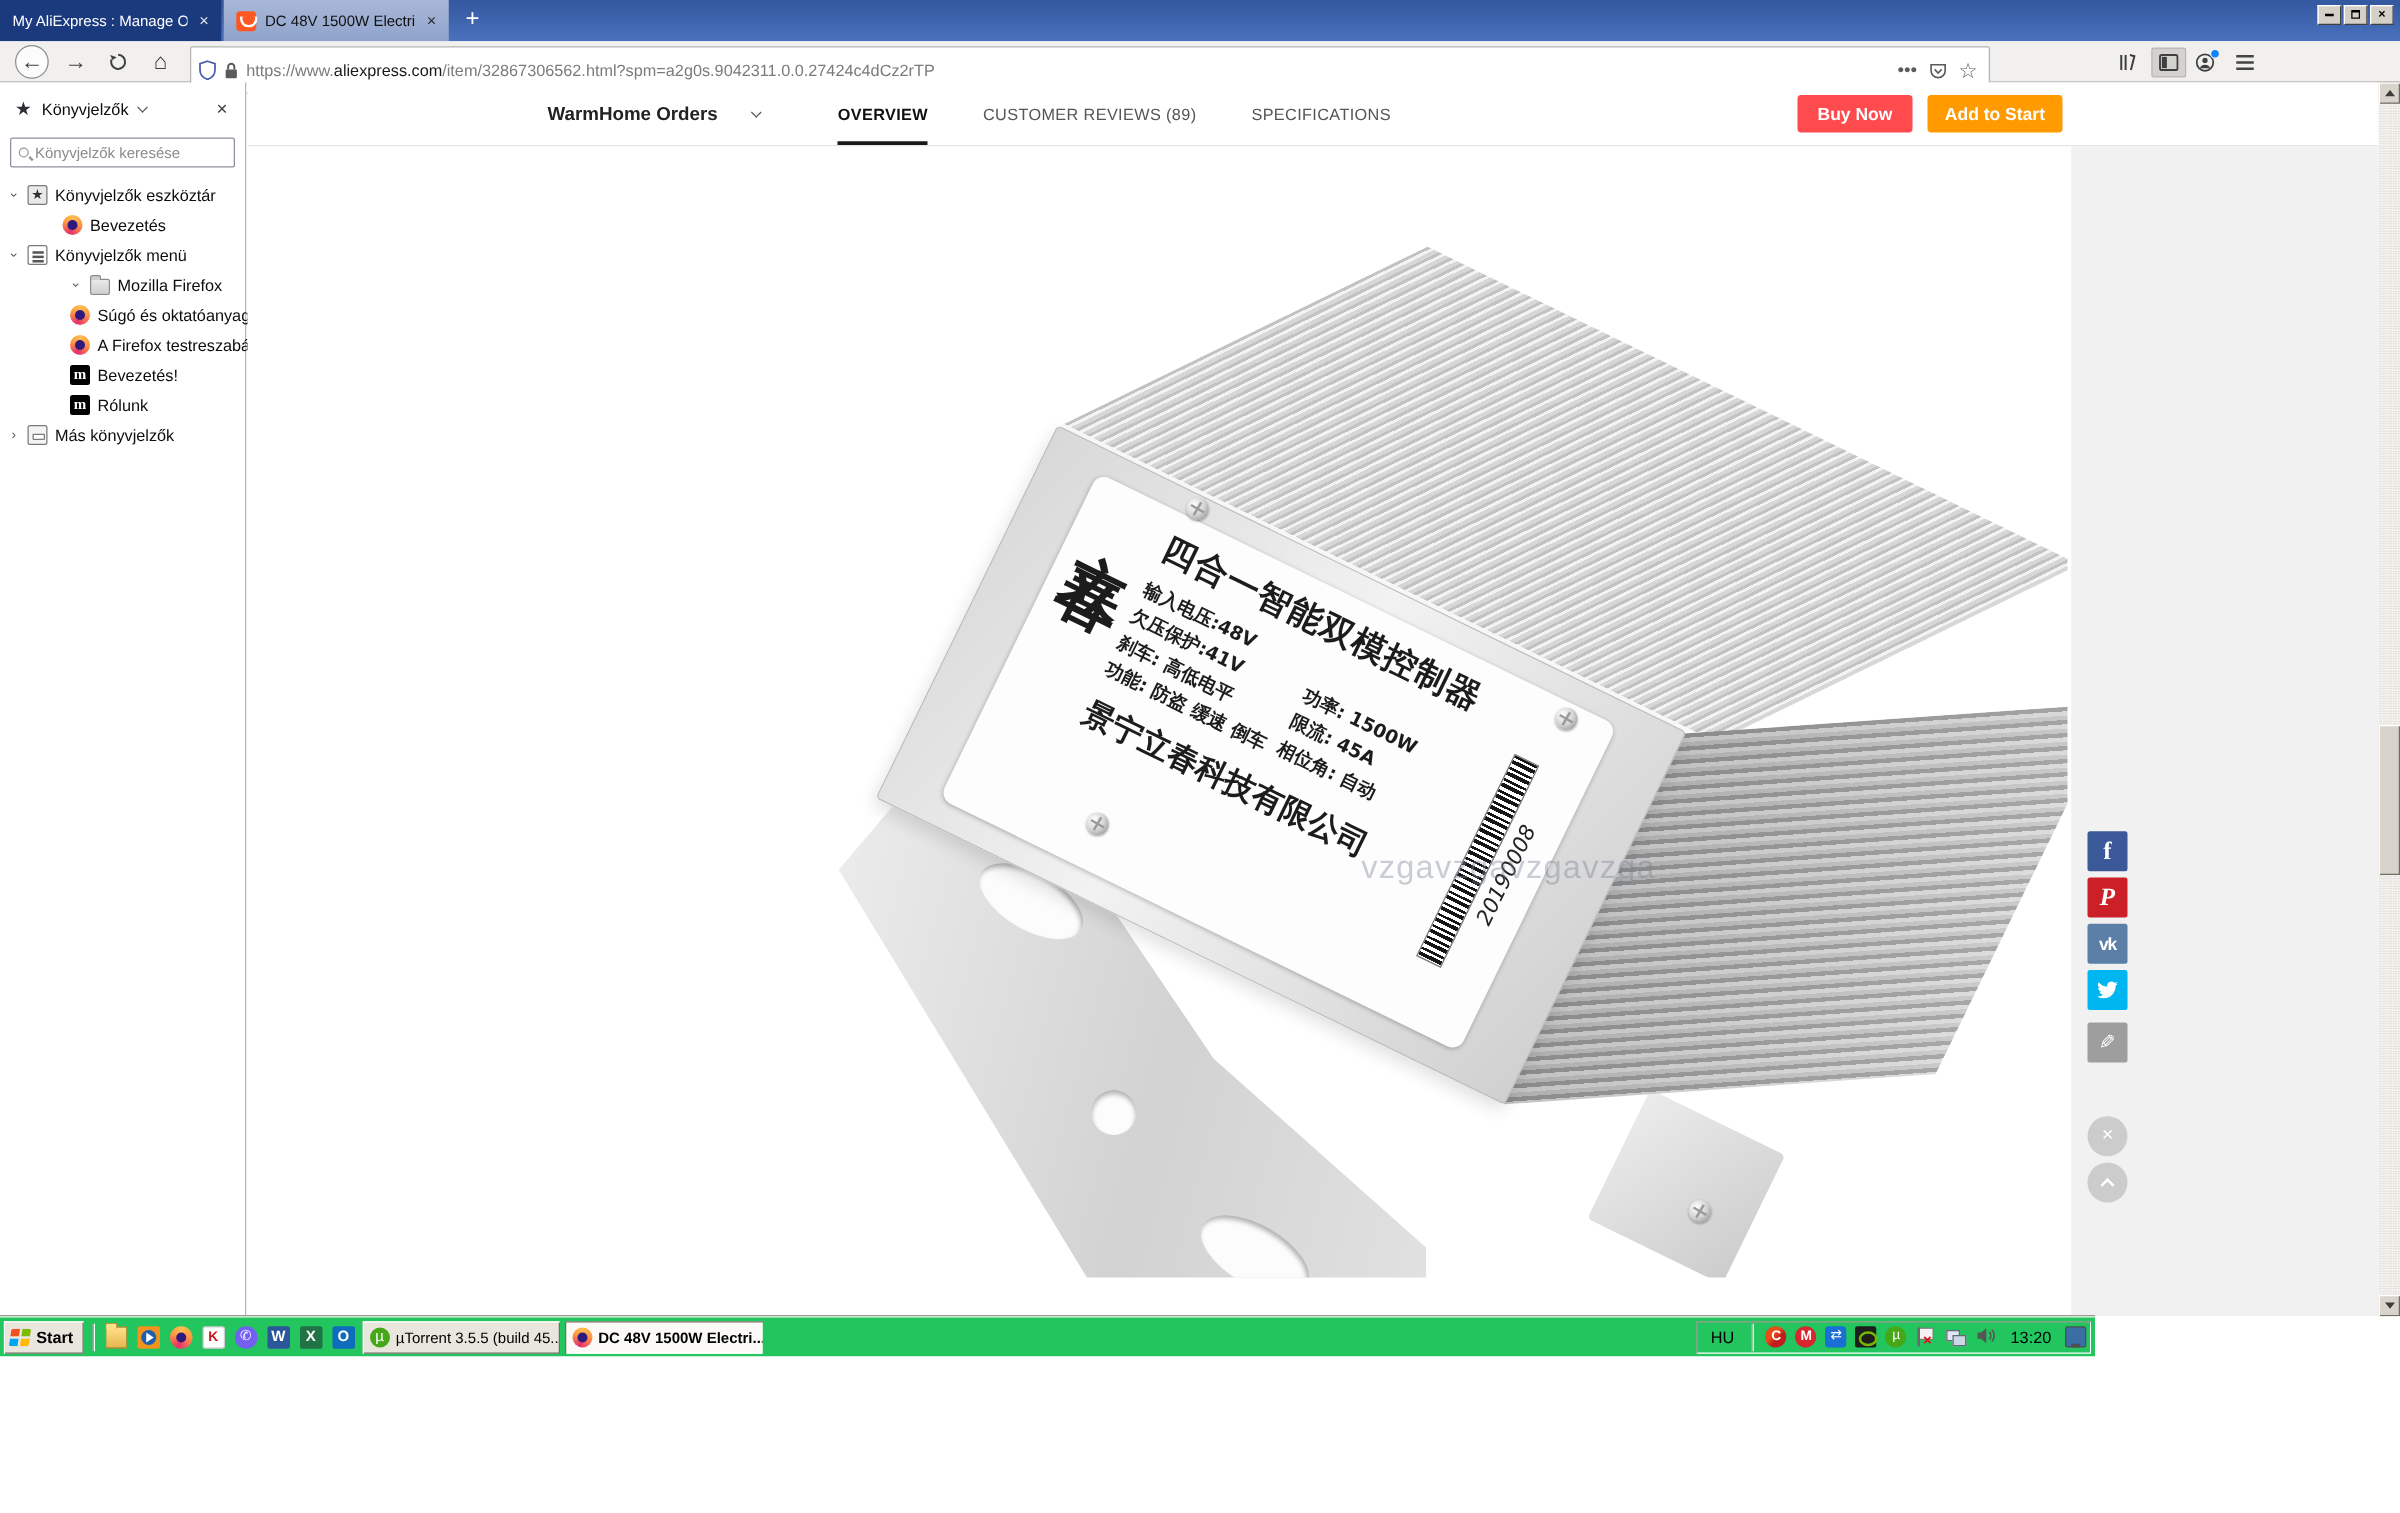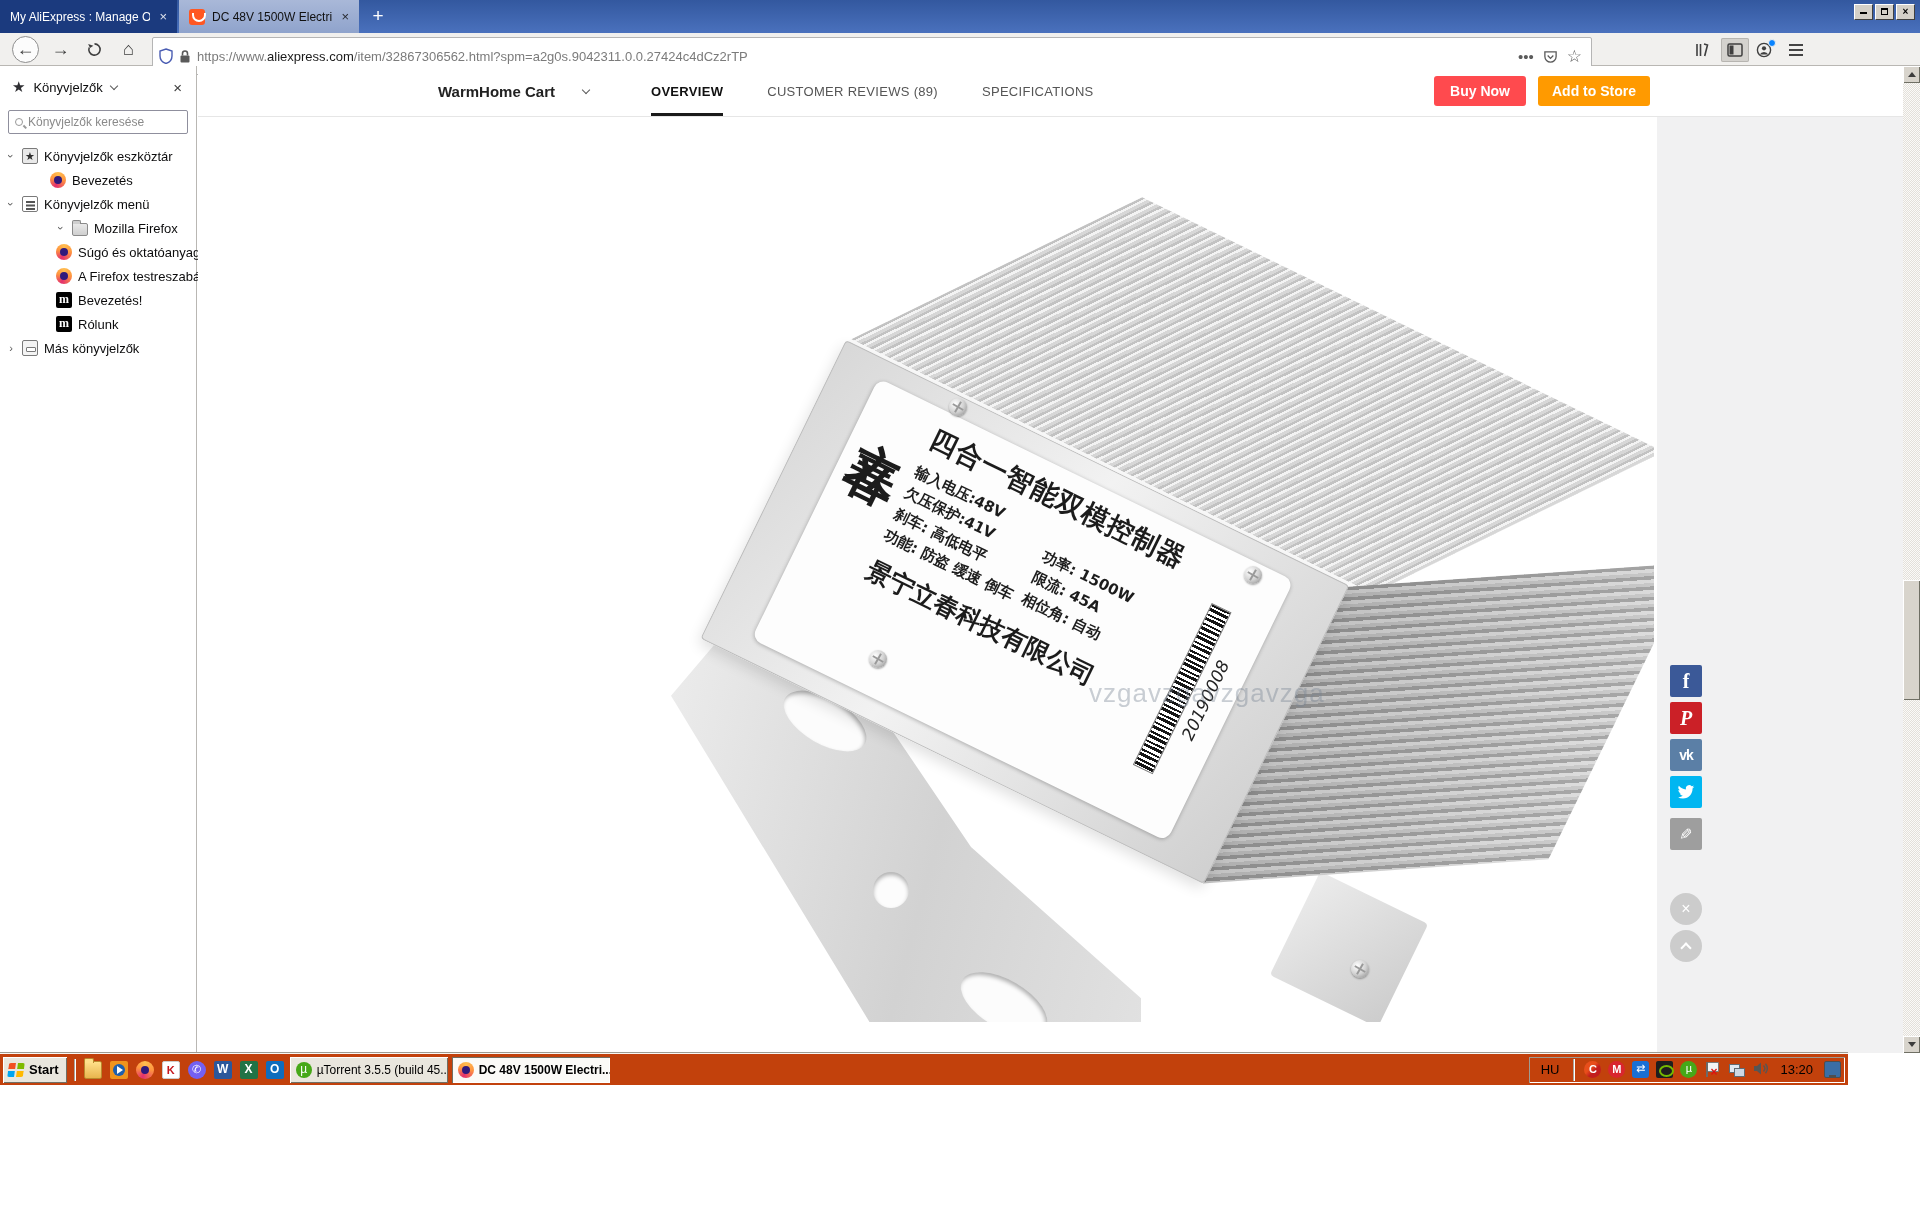--- a/index.html
+++ b/index.html
@@ -182,21 +182,21 @@
     box-shadow:inset 1px 1px 0 #fff, inset -1px -1px 0 #6f6f64; display:flex; align-items:center; justify-content:center; }
   .sb-up { top:0; } .sb-down { bottom:0; }
   .tri-up { width:0; height:0; border-left:4px solid transparent; border-right:4px solid transparent;
     border-bottom:5px solid #3c3c3c; }
   .tri-down { width:0; height:0; border-left:4px solid transparent; border-right:4px solid transparent;
     border-top:5px solid #3c3c3c; }
   .sb-thumb { position:absolute; left:0; top:514px; width:17px; height:120px; background:#d8d4cc;
     box-shadow:inset 1px 1px 0 #fff, inset -1px -1px 0 #6f6f64; }
 
   
-  .taskbar { position:absolute; left:0; top:1053px; width:1848px; height:32px; background:#c2410c;
+  .taskbar { position:absolute; left:0; top:1053px; width:1676px; height:32px; background:#22c55e;
     border-top:1px solid #f8f7f4; box-shadow:0 -1px 0 #9e9b92; display:flex; align-items:center;
     padding:0 3px; gap:4px; font-size:12px; }
   .start-btn { height:26px; display:flex; align-items:center; gap:5px; padding:0 8px 0 5px;
     background:#e9e6dd; box-shadow:inset 1px 1px 0 #fff, inset -1px -1px 0 #6f6f64; font-weight:bold;
     font-size:13px; }
   .winflag { width:16px; height:14px; border-radius:2px; transform:skewX(-8deg);
     background:linear-gradient(#e9e6dd,#e9e6dd) 50% 0/2px 100% no-repeat,
                linear-gradient(#e9e6dd,#e9e6dd) 0 50%/100% 2px no-repeat,
                conic-gradient(#7fba00 0 90deg,#ffb900 0 180deg,#00a4ef 0 270deg,#f25022 0); }
   .tb-sep { width:1px; height:22px; background:#aaa79d; box-shadow:1px 0 0 #fff; margin:0 3px; }
@@ -387,30 +387,30 @@
         <span class="ic16 ic-archive"></span>
         <span>Más könyvjelzők</span>
       </div>
     </div>
   </div>
 
   <div class="main">
     <div class="gray-panel"></div>
 
     <div class="store-header">
-      <span class="store-name">WarmHome Cart</span>
+      <span class="store-name">WarmHome Orders</span>
       <span class="chev store-chev"></span>
       <div class="ptabs">
         <span class="ptab active">OVERVIEW</span>
         <span class="ptab">CUSTOMER REVIEWS (89)</span>
         <span class="ptab">SPECIFICATIONS</span>
       </div>
       <div class="hdr-buttons">
         <button class="btn-buy">Buy Now</button>
-        <button class="btn-cart">Add to Store</button>
+        <button class="btn-cart">Add to Start</button>
       </div>
     </div>
 
     <div class="photo-stage">
       <div class="flange"></div>
       <div class="bracket">
         <span class="hole hole1"></span>
         <span class="hole hole2"></span>
         <span class="hole hole3"></span>
       </div>

